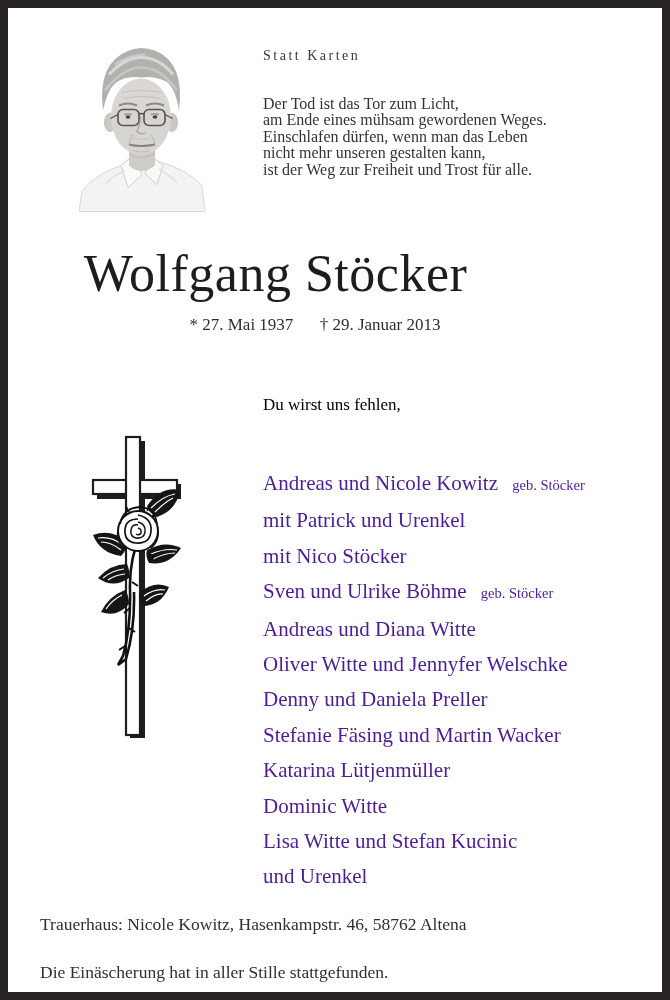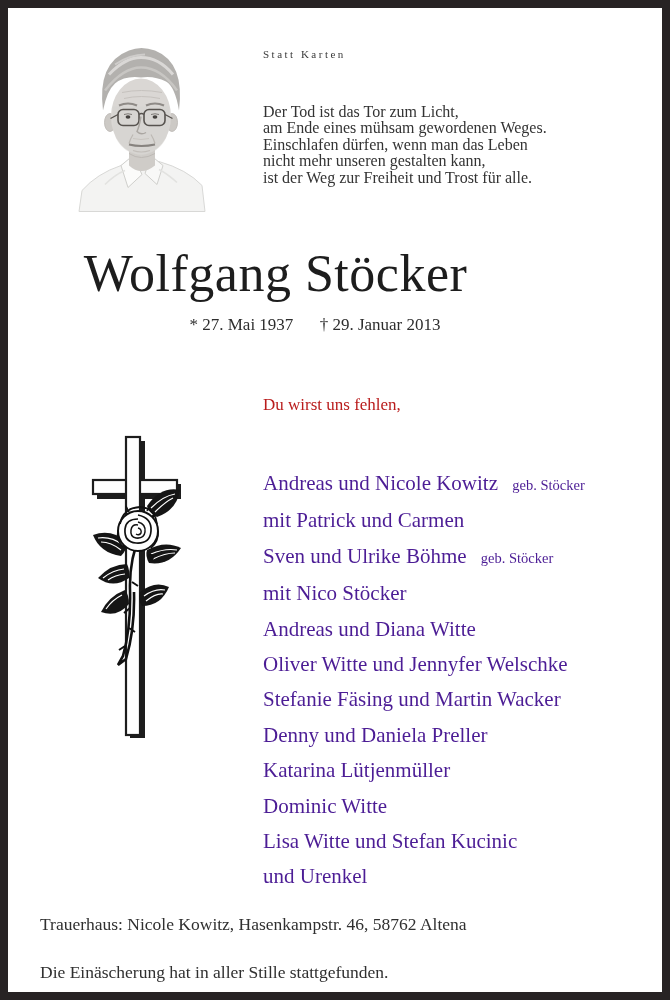--- a/index.html
+++ b/index.html
@@ -6,33 +6,33 @@
   html,body { background:#ffffff; }
   body { font-family:"Liberation Serif","DejaVu Serif",serif; color:#333; }
   .page {
     position:relative; width:670px; height:1000px;
     background:#ffffff; border:8px solid #272324; overflow:hidden;
   }
   .abs { position:absolute; }
   .photo { left:67px; top:26px; width:133px; height:178px; }
   .photo svg { width:100%; height:100%; display:block; }
 
-  .pre-text { left:255px; top:40px; font-size:11px; letter-spacing:2.5px; color:#3a3a3a; }
-
-  .poem { left:255px; top:88px; font-size:16px; line-height:16.4px; color:#333;margin-top:8px; }
+  .pre-text { left:255px; top:40px; font-size:14px; letter-spacing:2.5px; color:#3a3a3a; }
+
+  .poem { left:255px; top:88px; font-size:16px; line-height:16.4px; color:#333; }
 
   .deceased-name {
     left:0; top:236px; width:521px; text-align:center; padding-left:14px;
     font-size:52px; font-weight:normal; color:#1d1d1d; letter-spacing:0.5px;
     line-height:1.15; white-space:nowrap;
   }
   .dates { left:0; top:307px; width:614px; text-align:center; font-size:17px; color:#2e2e2e; }
   .dates .death { margin-left:22px; }
 
-  .farewell { left:255px; top:384px; font-size:17px; line-height:25.5px; color:#b91c1c; }
+  .farewell { left:255px; top:384px; font-size:17px; line-height:25.5px; color:#000000; }
 
   .cross-rose { left:77px; top:424px; width:104px; height:312px; }
   .cross-rose svg { width:100%; height:100%; display:block; }
 
   .mourners { left:255px; top:458px; color:#4c1d95; }
   .mourner-line { font-size:21px; line-height:35.4px; white-space:nowrap; }
   .mourner-line .msuffix { font-size:14.5px; margin-left:9px; }
 
   .footer-line { left:32px; font-size:17.5px; color:#303030; white-space:nowrap; }
   .trauerhaus { top:906px;text-align:center; }
@@ -156,51 +156,51 @@
   </div>
 
   <div class="abs mourners">
 
       <div class="mourner-line">
         <span class="mname">Andreas und Nicole Kowitz</span>
         <span class="msuffix">geb. Stöcker</span>
       </div>
 
       <div class="mourner-line">
-        <span class="mname">mit Patrick und Carmen</span>
+        <span class="mname">mit Patrick und Urenkel</span>
+        
+      </div>
+
+      <div class="mourner-line">
+        <span class="mname">mit Nico Stöcker</span>
         
       </div>
 
       <div class="mourner-line">
         <span class="mname">Sven und Ulrike Böhme</span>
         <span class="msuffix">geb. Stöcker</span>
       </div>
 
       <div class="mourner-line">
-        <span class="mname">mit Nico Stöcker</span>
-        
-      </div>
-
-      <div class="mourner-line">
         <span class="mname">Andreas und Diana Witte</span>
         
       </div>
 
       <div class="mourner-line">
         <span class="mname">Oliver Witte und Jennyfer Welschke</span>
         
       </div>
 
       <div class="mourner-line">
+        <span class="mname">Denny und Daniela Preller</span>
+        
+      </div>
+
+      <div class="mourner-line">
         <span class="mname">Stefanie Fäsing und Martin Wacker</span>
-        
-      </div>
-
-      <div class="mourner-line">
-        <span class="mname">Denny und Daniela Preller</span>
         
       </div>
 
       <div class="mourner-line">
         <span class="mname">Katarina Lütjenmüller</span>
         
       </div>
 
       <div class="mourner-line">
         <span class="mname">Dominic Witte</span>

